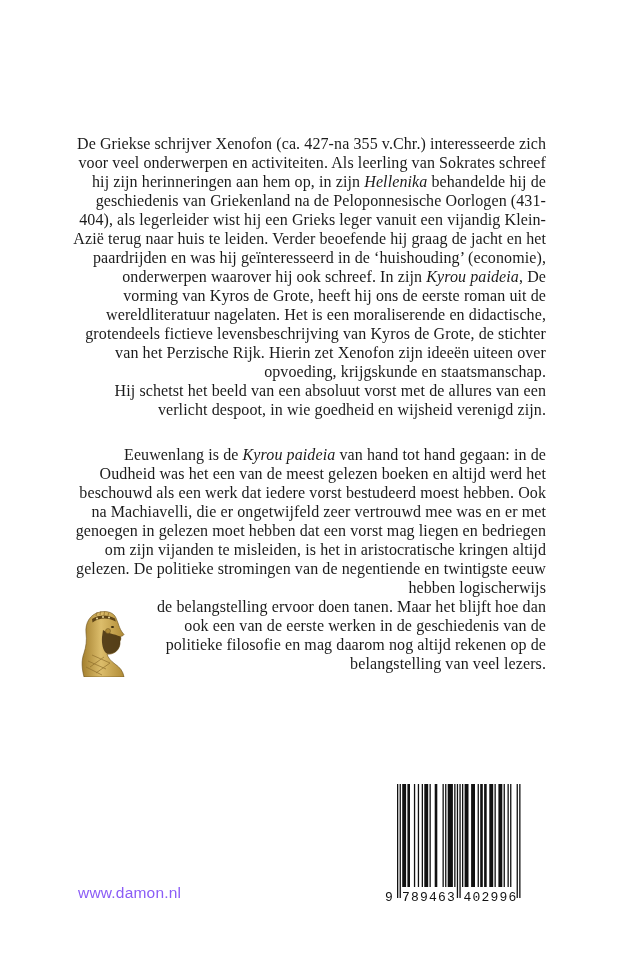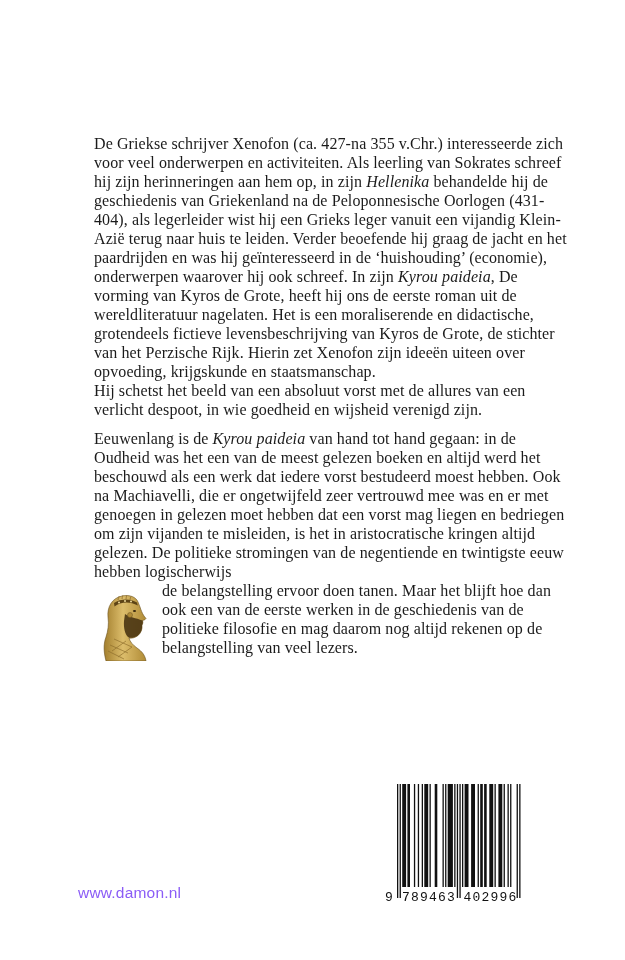--- a/index.html
+++ b/index.html
@@ -6,31 +6,31 @@
   body {
     width: 625px; height: 960px;
     background: #ffffff;
     font-family: "Liberation Serif", serif;
     overflow: hidden;
   }
   .cover { position: relative; width: 625px; height: 960px; background: #ffffff; }
 
   .textcol {
     position: absolute;
-    left: 94px; top: 134px;
+    left: 72px; top: 134px;
     width: 474px;
     color: #1b1b1b;
     font-size: 16px;
     line-height: 19px;
     letter-spacing: 0.1px;
-    text-align: left;
+    text-align: right;
   }
   .para { margin: 0; }
   .para .it { font-style: italic; }
-  .para2 { margin-top: 10px; }
+  .para2 { margin-top: 26px; }
 
   .wraprow {  }
   .bust {
     float: left;
     width: 62px; height: 74px;
     margin: 6px 6px 0 0;
   }
 
   .site {
     position: absolute;

